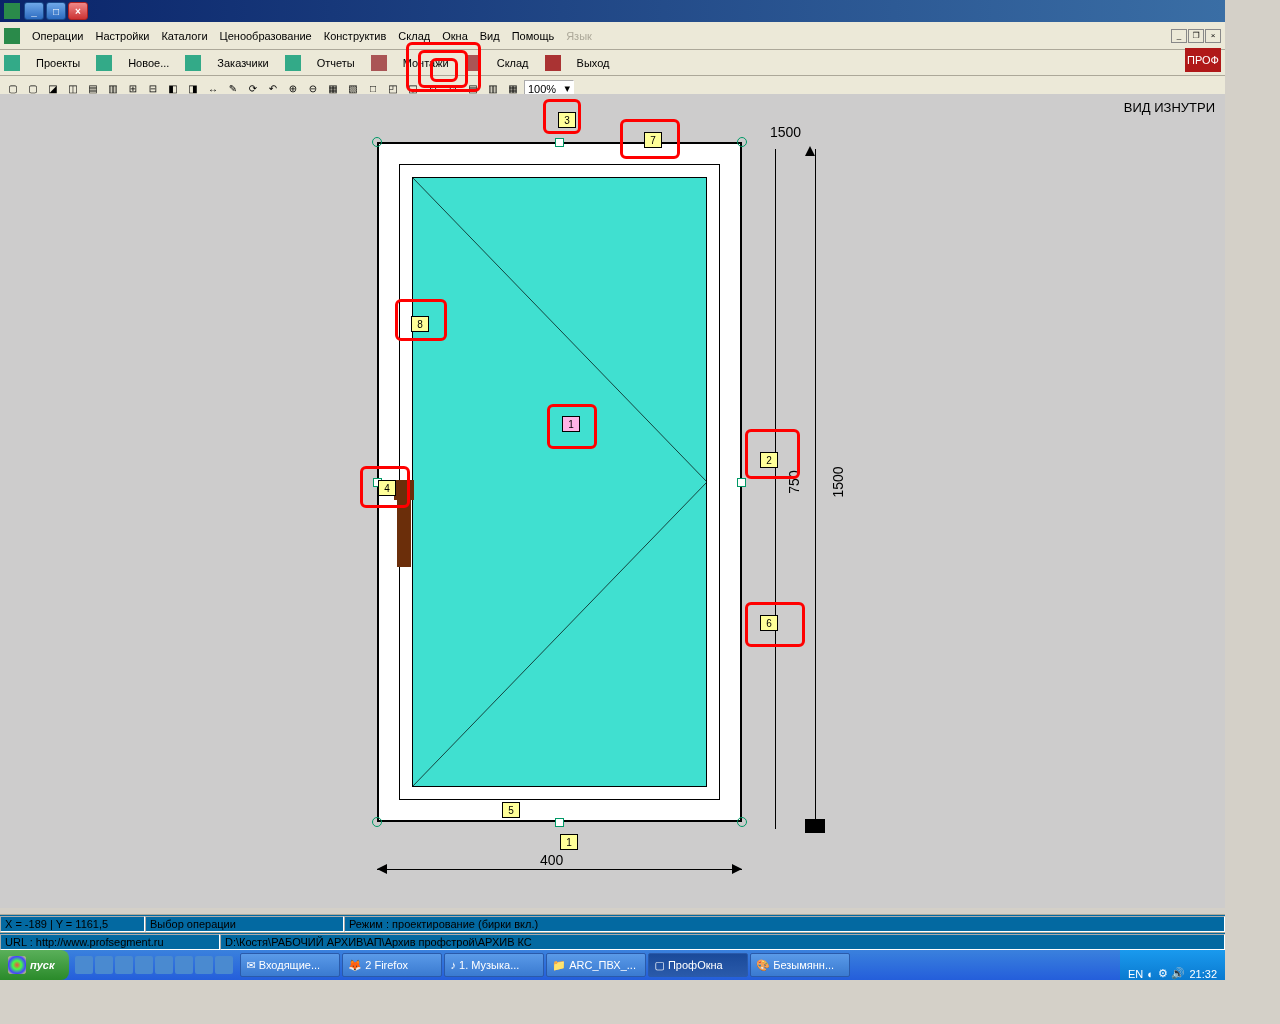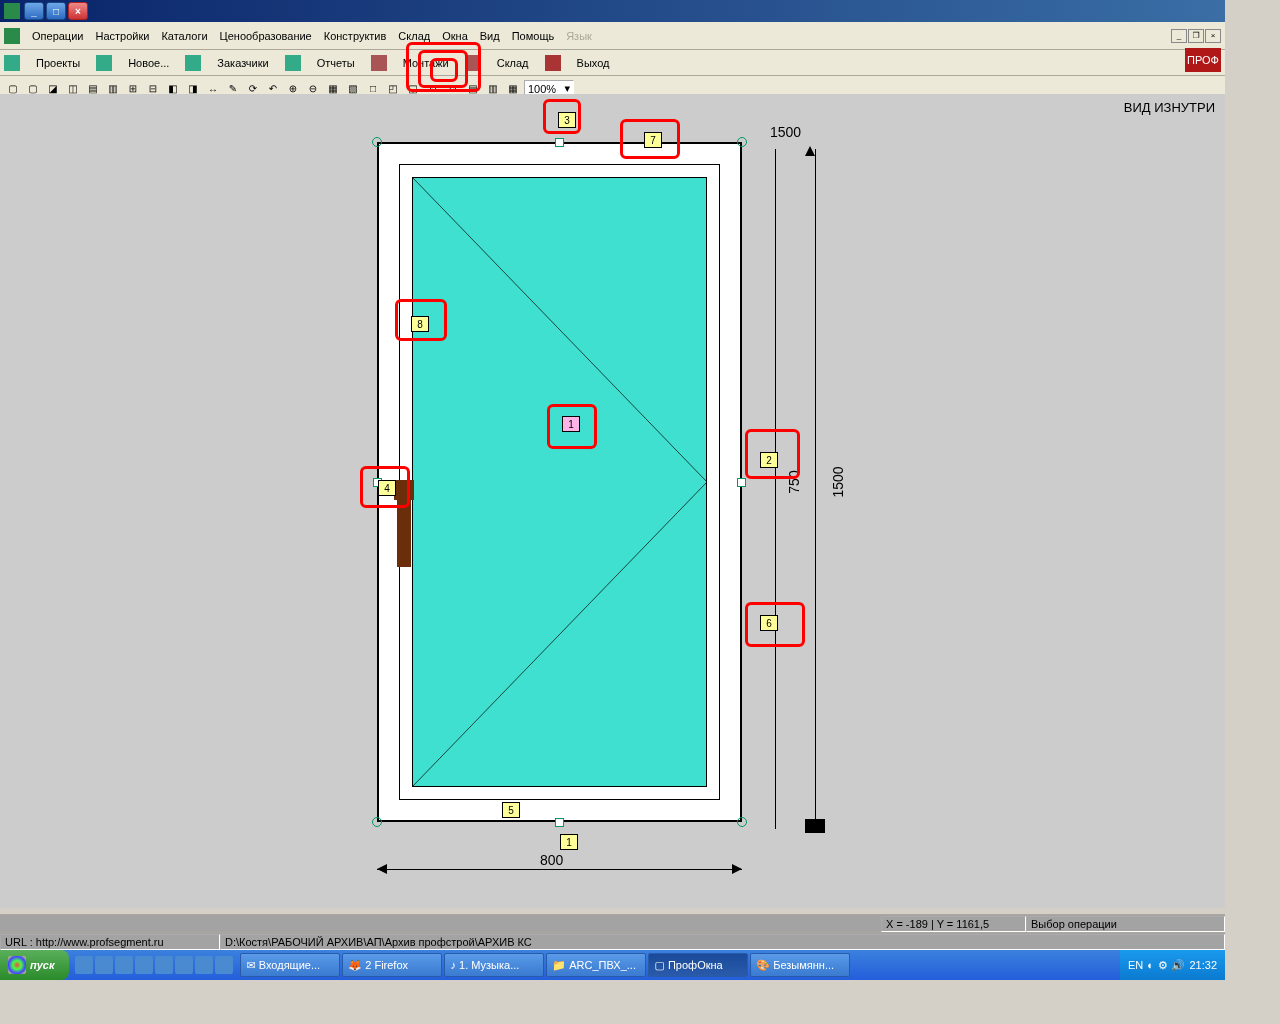--- a/index.html
+++ b/index.html
@@ -27,29 +27,29 @@
 .frame-inner { position:absolute; left:35px; top:35px; width:295px; height:610px; border:1px solid #000; background:#40e0d0; }
 .handle { position:absolute; left:20px; top:350px; width:14px; height:75px; background:#6b2e0a; }
 .handle::before { content:""; position:absolute; top:-12px; left:-3px; width:20px; height:20px; background:#6b2e0a; }
 .dimline { position:absolute; border-top:1px solid #000; }
 .dimv { position:absolute; border-left:1px solid #000; }
 .endpt { position:absolute; width:10px; height:10px; border:1.5px solid #009966; border-radius:50%; background:transparent; }
 .midpt { position:absolute; width:9px; height:9px; border:1.5px solid #009966; background:#fff; }
 .tag { position:absolute; width:18px; height:16px; background:#ffff99; border:1px solid #000; display:flex; align-items:center; justify-content:center; font-size:10px; }
 .tag.pink { background:#ffb3e6; }
 .redbox { position:absolute; border:3px solid #ff0000; border-radius:6px; }
-.statusbar { position:absolute; left:0; right:0; height:18px; background:#a3a3a3; border-top:1px solid #aca899; display:flex; align-items:center; font-size:11px;justify-content:flex-end; }
+.statusbar { position:absolute; left:0; right:0; height:18px; background:#0369a1; border-top:1px solid #aca899; display:flex; align-items:center; font-size:11px; }
 .statuscell { border:1px inset #fff; padding:1px 4px; height:16px; }
 .taskbar { position:absolute; left:0; right:0; bottom:0; height:30px; background:linear-gradient(#3a81dd,#245edb); display:flex; align-items:center; }
 .start { height:30px; background:linear-gradient(#5ab05a,#2a8a2a); color:#fff; font-weight:bold; font-style:italic; padding:0 14px 0 8px; display:flex; align-items:center; border-radius:0 8px 8px 0; font-size:13px; }
 .taskbtn { height:24px; background:linear-gradient(#5a9ae8,#3a7ad0); border:1px solid #2a5aaa; margin:0 1px; padding:0 6px; display:flex; align-items:center; color:#fff; min-width:100px; font-size:10px; gap:3px; border-radius:2px; }
 .taskbtn.active { background:linear-gradient(#1a4a9a,#2a5aaa); }
 .qlaunch { display:flex; gap:2px; padding:0 6px; }
 .ql { width:18px; height:18px; background:#4a8ad0; border-radius:2px; }
-.tray { margin-left:auto; background:linear-gradient(#1a9aee,#0a7ad0); height:30px; display:flex; align-items:center; padding:0 8px; color:#fff; gap:4px; font-size:10px; }
+.tray { margin-left:auto; background:linear-gradient(#1a9aee,#0a7ad0); height:30px; display:flex; align-items:flex-end; padding:0 8px; color:#fff; gap:4px; font-size:10px; }
 .zoom-box { width:50px; height:18px; border:1px inset #fff; background:#fff; display:flex; align-items:center; padding:0 3px; }
 .prof-logo { position:absolute; right:4px; top:48px; width:36px; height:24px; background:#b01818; color:#fff; font-size:7px; display:flex; flex-direction:column; align-items:center; justify-content:center; line-height:1; }
 svg.diag { position:absolute; left:0; top:0; pointer-events:none; }
 .dimtext { position:absolute; font-size:14px; }
 </style>
 </head>
 <body>
 
 <div class="titlebar">
   <div class="icon-app"></div>
@@ -175,21 +175,21 @@
   <div class="dimv" style="left:815px;top:55px;height:680px"></div>
   <div style="position:absolute;left:805px;top:52px;width:0;height:0;border-left:5px solid transparent;border-right:5px solid transparent;border-bottom:10px solid #000"></div>
   <div style="position:absolute;left:805px;top:725px;width:20px;height:14px;background:#000"></div>
   <div class="dimtext" style="left:822px;top:380px;transform:rotate(-90deg)">1500</div>
   <div class="dimv" style="left:775px;top:55px;height:680px"></div>
   <div class="dimtext" style="left:782px;top:380px;transform:rotate(-90deg)">750</div>
 
   <div class="dimline" style="left:377px;top:775px;width:365px"></div>
   <div style="position:absolute;left:377px;top:770px;width:0;height:0;border-top:5px solid transparent;border-bottom:5px solid transparent;border-right:10px solid #000"></div>
   <div style="position:absolute;left:732px;top:770px;width:0;height:0;border-top:5px solid transparent;border-bottom:5px solid transparent;border-left:10px solid #000"></div>
-  <div class="dimtext" style="left:540px;top:758px">800</div>
+  <div class="dimtext" style="left:540px;top:758px">400</div>
 
   <div class="tag" style="left:558px;top:18px">3</div>
   <div class="tag" style="left:644px;top:38px">7</div>
   <div class="tag" style="left:411px;top:222px">8</div>
   <div class="tag pink" style="left:562px;top:322px">1</div>
   <div class="tag" style="left:760px;top:358px">2</div>
   <div class="tag" style="left:378px;top:386px">4</div>
   <div class="tag" style="left:760px;top:521px">6</div>
   <div class="tag" style="left:560px;top:740px">1</div>
 
@@ -202,20 +202,21 @@
   <div class="redbox" style="left:745px;top:508px;width:60px;height:45px"></div>
 </div>
 
 <div class="redbox" style="left:406px;top:42px;width:75px;height:50px"></div>
 <div class="redbox" style="left:418px;top:50px;width:50px;height:38px"></div>
 <div class="redbox" style="left:430px;top:58px;width:28px;height:24px"></div>
 
 <div class="statusbar" style="bottom:48px">
   <div class="statuscell" style="width:145px">X = -189 | Y = 1161,5</div>
   <div class="statuscell" style="width:199px">Выбор операции</div>
+  <div class="statuscell" style="flex:1">Режим : проектирование  (бирки вкл.)</div>
 </div>
 <div class="statusbar" style="bottom:30px">
   <div class="statuscell" style="width:220px">URL : http://www.profsegment.ru</div>
   <div class="statuscell" style="flex:1">D:\Костя\РАБОЧИЙ АРХИВ\АП\Архив профстрой\АРХИВ КС</div>
 </div>
 
 <div class="taskbar">
   <div class="start">
     <span style="width:18px;height:18px;background:radial-gradient(#f44,#4f4,#44f,#ff4);border-radius:3px;margin-right:4px"></span>
     <span>пуск</span>

